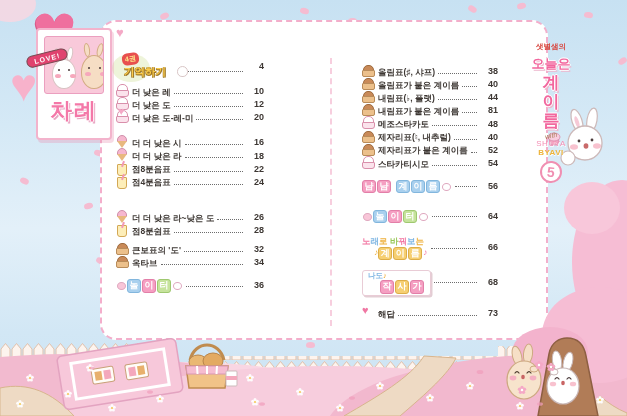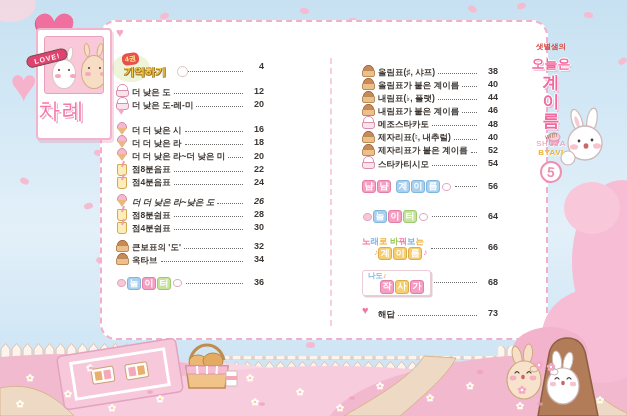--- a/index.html
+++ b/index.html
@@ -69,21 +69,21 @@
   .pb{position:absolute;border-radius:50% 50% 48% 48%;}
   .pb.w{left:7px;top:22px;width:24px;height:30px;background:#fff;border:1px solid #d8c3c3;}
   .pb.b{left:36px;top:18px;width:26px;height:34px;background:#f6ddc4;border:1px solid #d3ac84;}
   .ear{position:absolute;width:6px;height:14px;border-radius:50%;}
   .e1{left:10px;top:11px;background:#fff;border:1px solid #d8c3c3;transform:rotate(-14deg);}
   .e2{left:22px;top:10px;background:#fff;border:1px solid #d8c3c3;transform:rotate(10deg);}
   .e3{left:39px;top:6px;background:#f6ddc4;border:1px solid #d3ac84;transform:rotate(-8deg);}
   .e4{left:52px;top:6px;background:#f6ddc4;border:1px solid #d3ac84;transform:rotate(14deg);}
   .cheek{position:absolute;width:6px;height:4px;border-radius:50%;background:#f6a8bc;}
   .eye{position:absolute;width:2px;height:2px;border-radius:50%;background:#4a3a3a;}
-  .ttitle{position:absolute;left:0;right:0;top:66px;font-size:22px;font-weight:400;color:#f478a8;letter-spacing:2px;
+  .ttitle{position:absolute;left:0;right:0;top:66px;text-align:center;font-size:22px;font-weight:700;color:#f478a8;letter-spacing:2px;
           text-shadow:1px 0 #fff,-1px 0 #fff,0 1px #fff,0 -1px #fff,2px 2px 0 #e8a8c4;}
   .love{position:absolute;left:-12px;top:22px;background:#e0436f;color:#fff;font-size:7px;font-weight:700;letter-spacing:1px;
         padding:1.5px 7px;border-radius:7px;border:1.5px solid #7a4a52;transform:rotate(-14deg);z-index:31;}
   .heart{position:absolute;line-height:1;z-index:29;}
   .h-big{left:32px;top:-8px;font-size:76px;color:#ef6f9e;text-shadow:-1px 1px 0 #d85a8a;}
   .h-mid{left:10px;top:62px;font-size:46px;color:#f7b2cb;z-index:28;}
   .h-s1{left:116px;top:26px;font-size:13px;color:#f4a9c6;z-index:31;}
   .h-s2{left:118px;top:106px;font-size:11px;color:#f4a9c6;z-index:31;}
   
   .brand{position:absolute;left:514px;top:42px;width:74px;text-align:center;z-index:25;}
@@ -116,20 +116,26 @@
           <span class="egg"></span>
           <span class="badge">4권</span>
           <span class="rem">기억하기</span>
           <span class="mascot"></span>
         </span>
         <span class="dots"></span>
         <span class="pg">4</span>
       </div>
       <div class="row k-item">
         <span class="ic ic-muffin"></span>
+        <span class="lbl">더 낮은 레</span>
+        <span class="dots"></span>
+        <span class="pg">10</span>
+      </div>
+      <div class="row k-item">
+        <span class="ic ic-muffin"></span>
         <span class="lbl">더 낮은 도</span>
         <span class="dots"></span>
         <span class="pg">12</span>
       </div>
       <div class="row k-item">
         <span class="ic ic-muffin"></span>
         <span class="lbl">더 낮은 도-레-미</span>
         <span class="dots"></span>
         <span class="pg">20</span>
       </div>
@@ -139,54 +145,42 @@
         <span class="dots"></span>
         <span class="pg">16</span>
       </div>
       <div class="row k-item">
         <span class="ic ic-cone"></span>
         <span class="lbl">더 더 낮은 라</span>
         <span class="dots"></span>
         <span class="pg">18</span>
       </div>
       <div class="row k-item">
-        <span class="ic ic-cone"></span>
-        <span class="lbl">더 더 낮은 라~더 낮은 미</span>
-        <span class="dots"></span>
-        <span class="pg">20</span>
-      </div>
-      <div class="row k-item">
         <span class="ic ic-juice"></span>
         <span class="lbl">점8분음표</span>
         <span class="dots"></span>
         <span class="pg">22</span>
       </div>
       <div class="row k-item">
         <span class="ic ic-juice"></span>
         <span class="lbl">점4분음표</span>
         <span class="dots"></span>
         <span class="pg">24</span>
       </div>
-      <div class="row k-item" style="margin-top: 6px; font-style: italic;">
+      <div class="row k-item" style="margin-top: 22px;">
         <span class="ic ic-cone"></span>
         <span class="lbl">더 더 낮은 라~낮은 도</span>
         <span class="dots"></span>
         <span class="pg">26</span>
       </div>
       <div class="row k-item">
         <span class="ic ic-juice"></span>
         <span class="lbl">점8분쉼표</span>
         <span class="dots"></span>
         <span class="pg">28</span>
-      </div>
-      <div class="row k-item">
-        <span class="ic ic-juice"></span>
-        <span class="lbl">점4분쉼표</span>
-        <span class="dots"></span>
-        <span class="pg">30</span>
       </div>
       <div class="row k-item" style="margin-top: 6px;">
         <span class="ic ic-cupcake"></span>
         <span class="lbl">큰보표의 '도'</span>
         <span class="dots"></span>
         <span class="pg">32</span>
       </div>
       <div class="row k-item">
         <span class="ic ic-cupcake"></span>
         <span class="lbl">옥타브</span>
@@ -223,21 +217,21 @@
       <div class="row k-item">
         <span class="ic ic-cupcake"></span>
         <span class="lbl">내림표(♭, 플랫)</span>
         <span class="dots"></span>
         <span class="pg">44</span>
       </div>
       <div class="row k-item">
         <span class="ic ic-cupcake"></span>
         <span class="lbl">내림표가 붙은 계이름</span>
         <span class="dots"></span>
-        <span class="pg">46</span>
+        <span class="pg">81</span>
       </div>
       <div class="row k-item">
         <span class="ic ic-muffin"></span>
         <span class="lbl">메조스타카토</span>
         <span class="dots"></span>
         <span class="pg">48</span>
       </div>
       <div class="row k-item">
         <span class="ic ic-cupcake"></span>
         <span class="lbl">제자리표(♮, 내추럴)</span>

